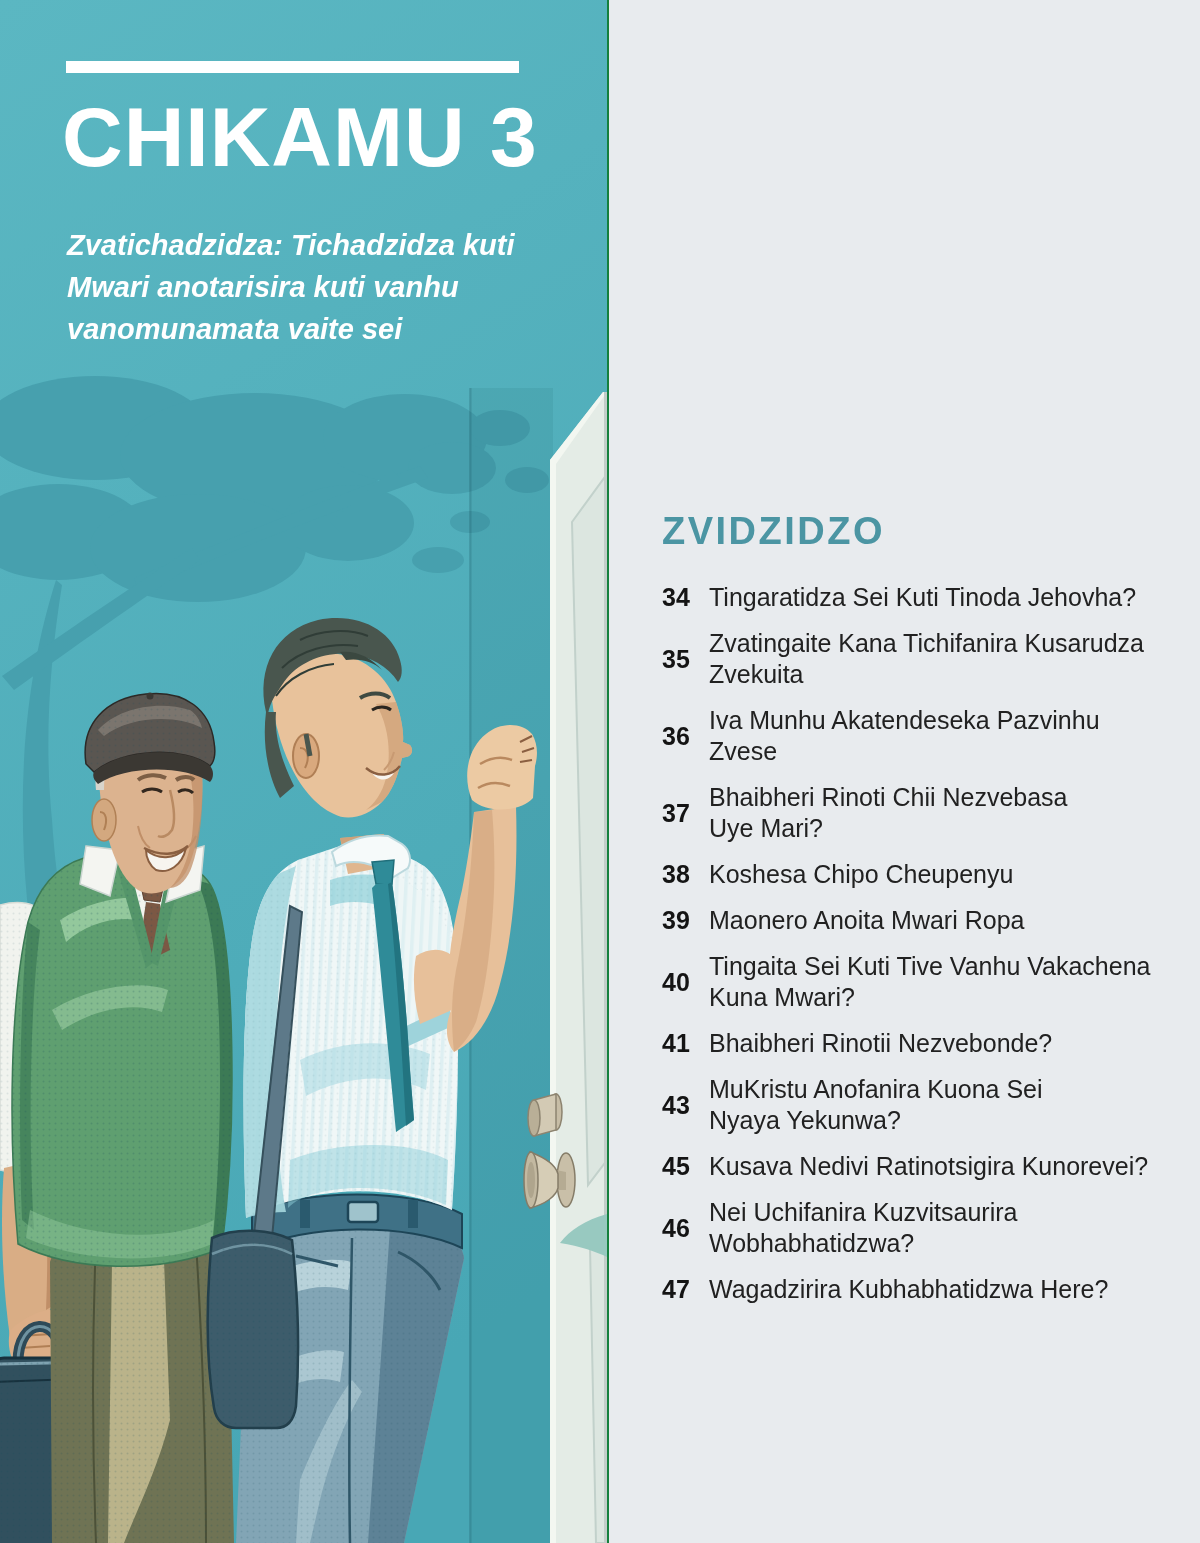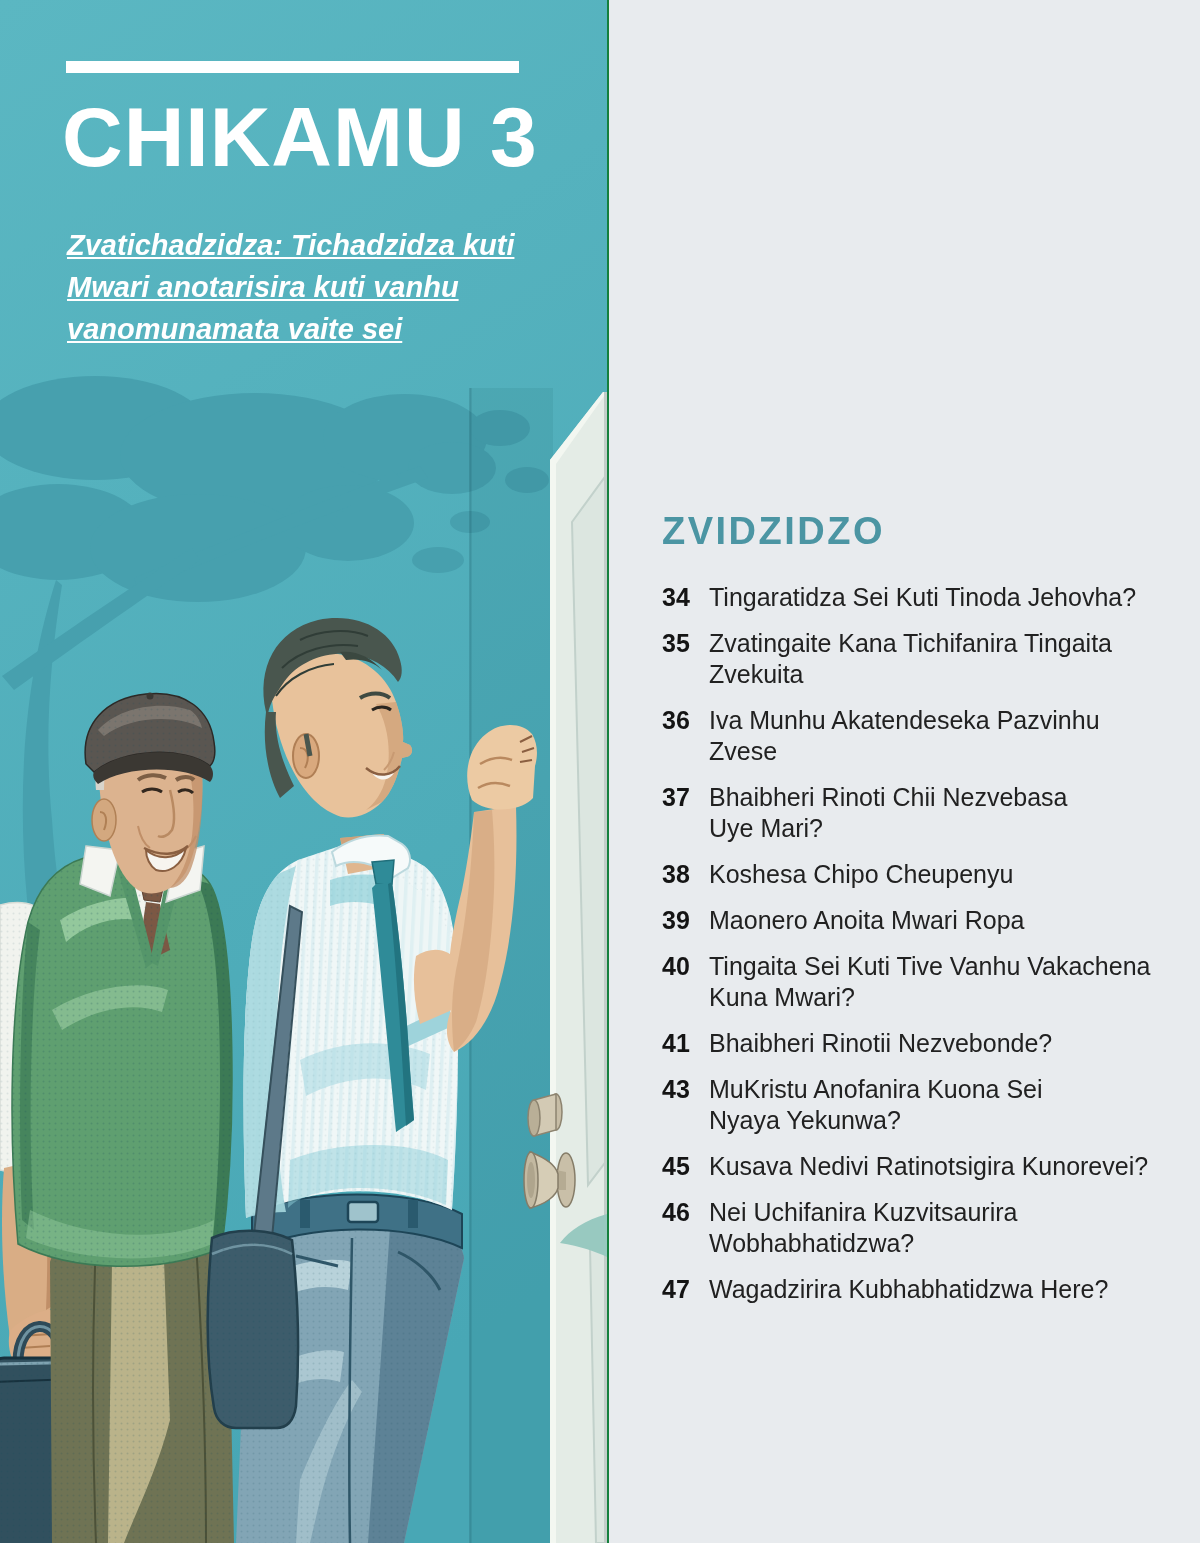--- a/index.html
+++ b/index.html
@@ -21,39 +21,39 @@
     background:#ffffff;
   }
   .panel-title{
     left:62px;top:98px;width:540px;
     font-size:84px;font-weight:700;letter-spacing:1px;line-height:78px;
     white-space:nowrap;
   }
   .panel-subtitle{
     left:67px;top:224px;width:520px;
     font-size:29px;font-weight:700;font-style:italic;
-    line-height:42px;white-space:pre-line;text-decoration:underline;
+    line-height:42px;white-space:pre-line;
   }
   
   #right-panel{
     position:absolute;left:607px;top:0;width:709px;height:1543px;
     background:#e8ebee;
     border-left:2px solid #15803d;
     box-sizing:border-box;
   }
   .toc-heading{
     position:absolute;left:53px;top:511px;
     font-size:38px;font-weight:700;letter-spacing:2.5px;
     color:#4b95a3;line-height:40px;
   }
   .toc-list{
     position:absolute;left:53px;top:582px;width:520px;
   }
   .toc-item{
-    display:flex;align-items:flex-start;
+    display:flex;align-items:center;
     margin-bottom:15px;
   }
   .toc-num{
     flex:0 0 36px;
     font-size:25px;font-weight:700;color:#141414;line-height:31px;
   }
   .toc-title{
     flex:1 1 auto;margin-left:11px;
     font-size:25px;color:#212121;line-height:31px;
     white-space:pre-line;
@@ -284,21 +284,21 @@
 
   <div id="right-panel">
     <div class="toc-heading">ZVIDZIDZO</div>
     <div class="toc-list">
         <div class="toc-item">
           <span class="toc-num">34</span>
           <span class="toc-title">Tingaratidza Sei Kuti Tinoda Jehovha?</span>
         </div>
         <div class="toc-item">
           <span class="toc-num">35</span>
-          <span class="toc-title">Zvatingaite Kana Tichifanira Tingaita
+          <span class="toc-title">Zvatingaite Kana Tichifanira Kusarudza
  Zvekuita</span>
         </div>
         <div class="toc-item">
           <span class="toc-num">36</span>
           <span class="toc-title">Iva Munhu Akatendeseka Pazvinhu
 Zvese</span>
         </div>
         <div class="toc-item">
           <span class="toc-num">37</span>
           <span class="toc-title">Bhaibheri Rinoti Chii Nezvebasa

